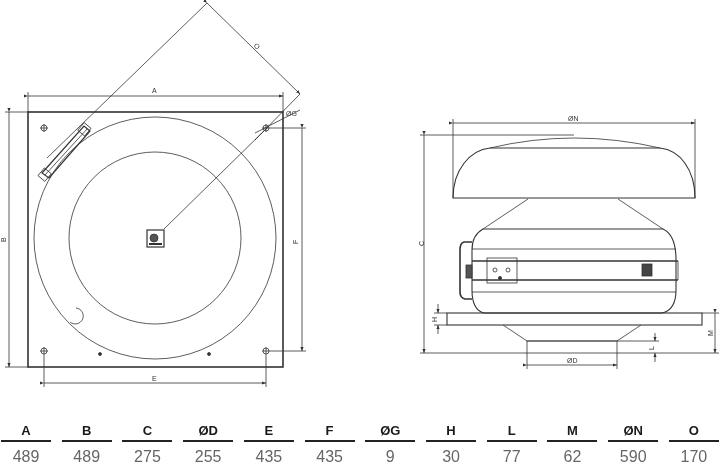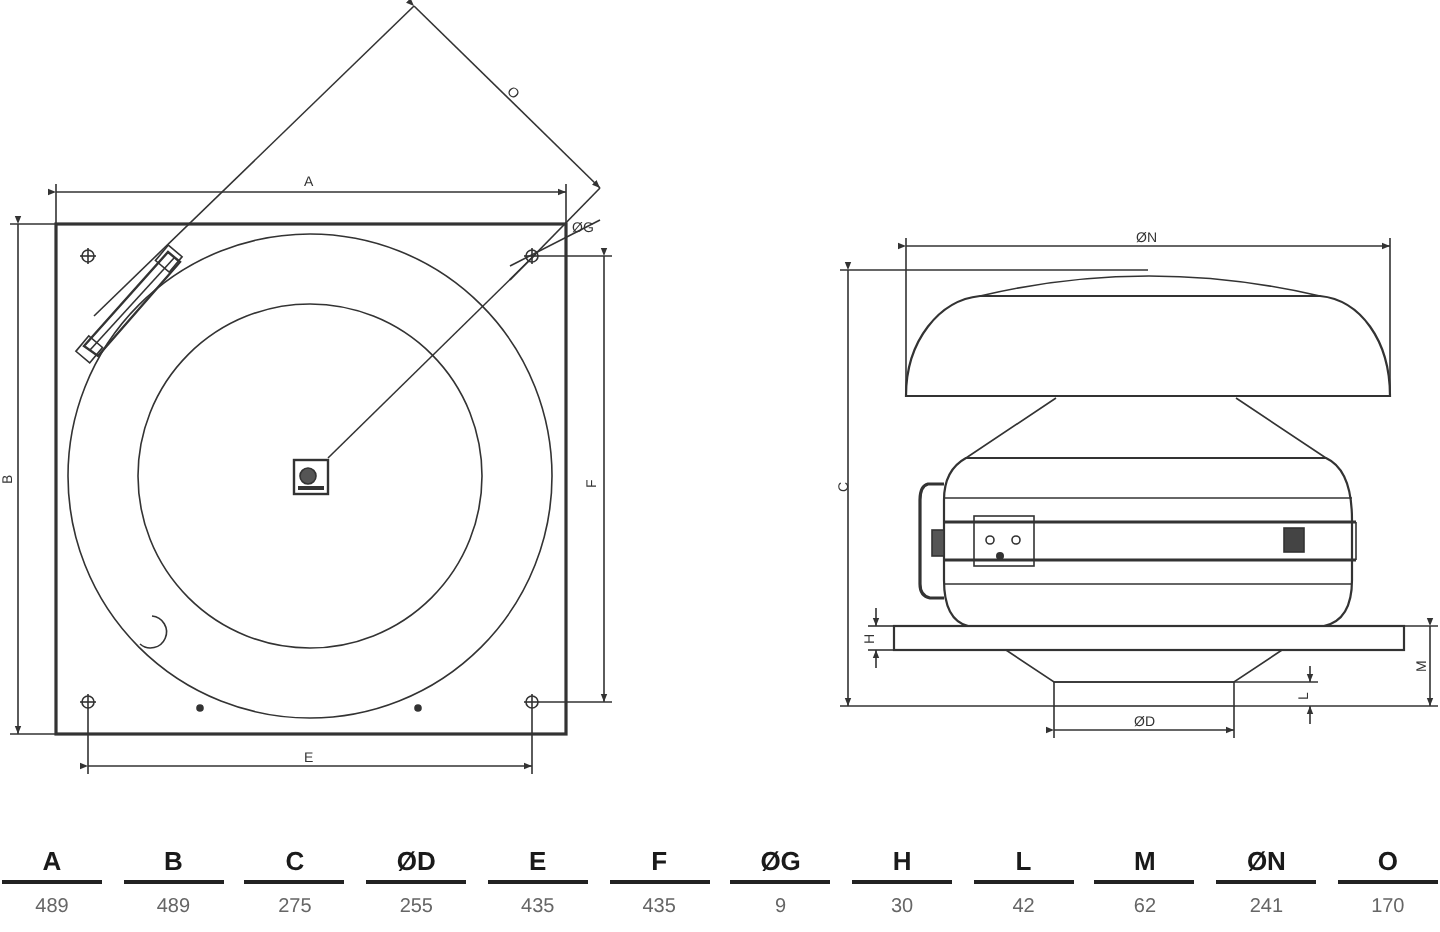--- a/index.html
+++ b/index.html
@@ -2,21 +2,21 @@
 <html><head>
 <meta charset="utf-8">
 <style>
   html, body { margin:0; padding:0; background:#ffffff; }
   body { width:720px; height:466px; position:relative; overflow:hidden; font-family:"Liberation Sans", sans-serif; }
   #drawing { position:absolute; left:0; top:0; width:720px; height:420px; }
   .table { position:absolute; left:0; top:422px; width:720px; height:44px; display:flex; justify-content:space-between; padding:0 1px; box-sizing:border-box; }
   .col { width:50px; display:flex; flex-direction:column; align-items:center; }
   .hdr { font-weight:bold; font-size:13px; color:#1a1a1a; height:17px; line-height:17px; }
   .rule { width:50px; border-top:2px solid #222; margin-top:1px; }
-  .val { font-size:10px; color:#666; margin-top:6px; }
+  .val { font-size:16px; color:#666; margin-top:6px; }
 </style>
 </head>
 <body>
 
 <svg id="drawing" viewBox="0 0 720 420" xmlns="http://www.w3.org/2000/svg">
   <defs>
     <marker id="arr" markerWidth="6" markerHeight="6" refX="5" refY="3" orient="auto">
         <path d="M0,1 L5,3 L0,5" fill="#333"></path>
       </marker>
   </defs>
@@ -197,30 +197,30 @@
       <div class="val">9</div>
     </div>
   <div class="col">
       <div class="hdr">H</div>
       <div class="rule"></div>
       <div class="val">30</div>
     </div>
   <div class="col">
       <div class="hdr">L</div>
       <div class="rule"></div>
-      <div class="val">42</div>
+      <div class="val">77</div>
     </div>
   <div class="col">
       <div class="hdr">M</div>
       <div class="rule"></div>
       <div class="val">62</div>
     </div>
   <div class="col">
       <div class="hdr">ØN</div>
       <div class="rule"></div>
-      <div class="val">241</div>
+      <div class="val">590</div>
     </div>
   <div class="col">
       <div class="hdr">O</div>
       <div class="rule"></div>
       <div class="val">170</div>
     </div>
 </div>
 
 </body></html>

